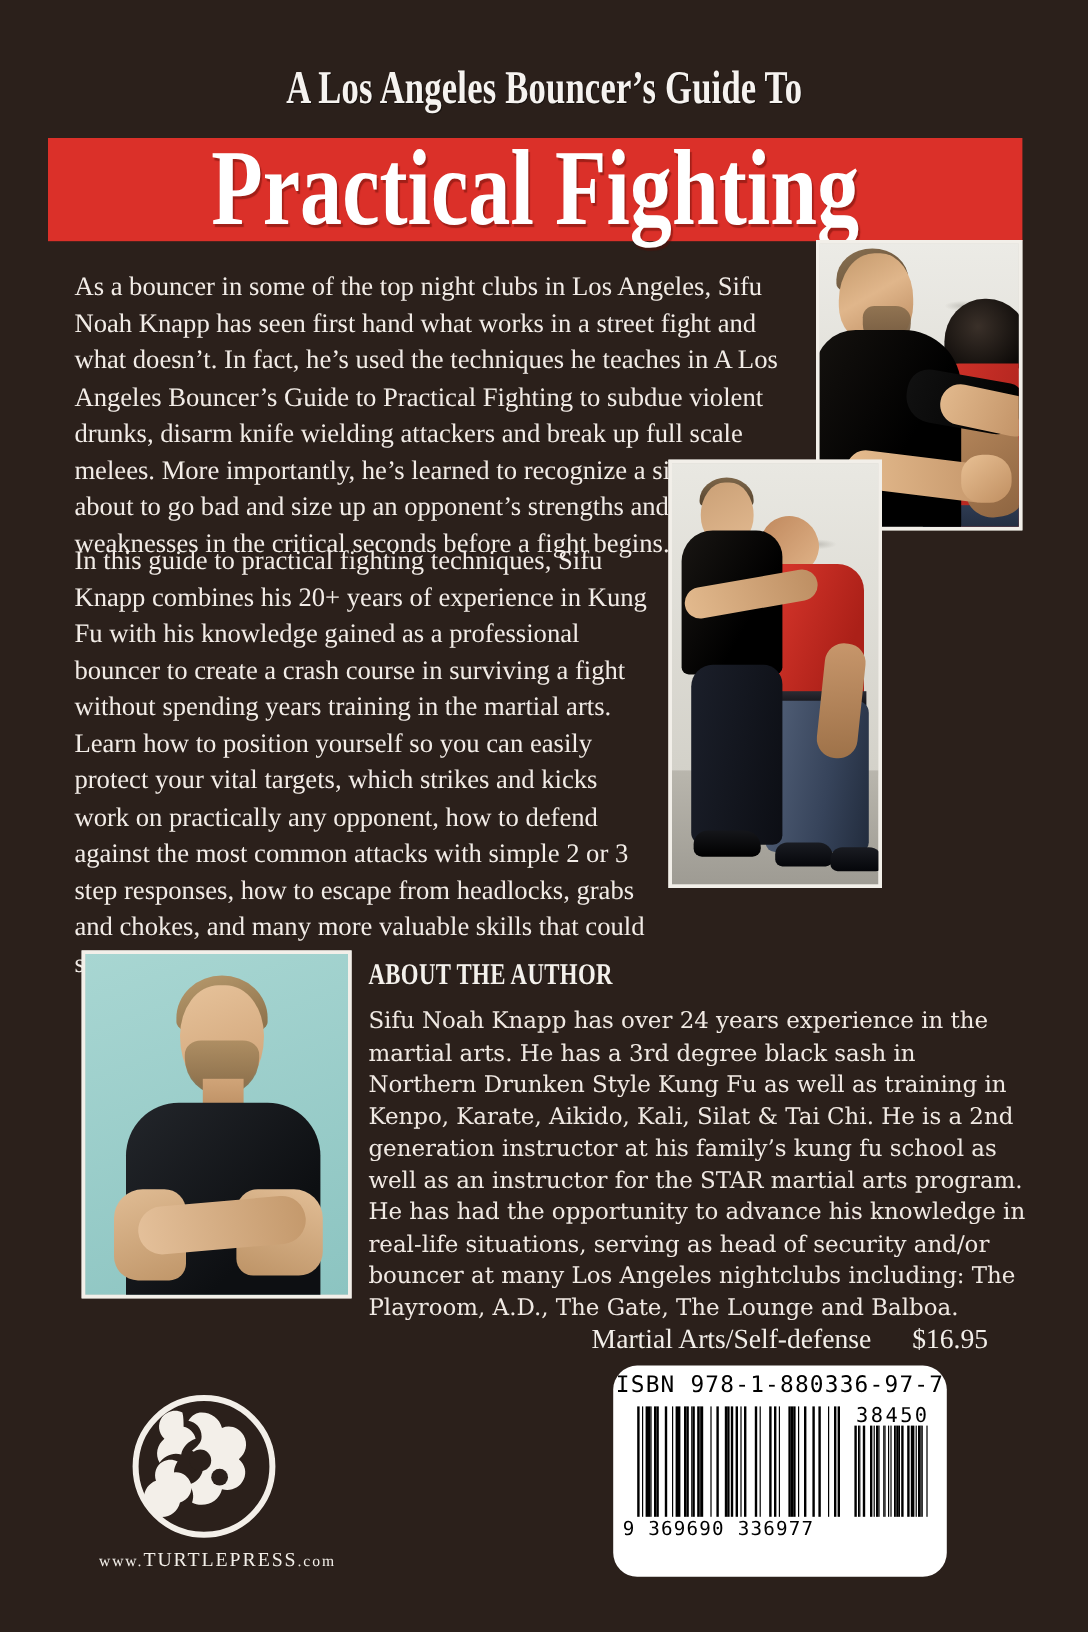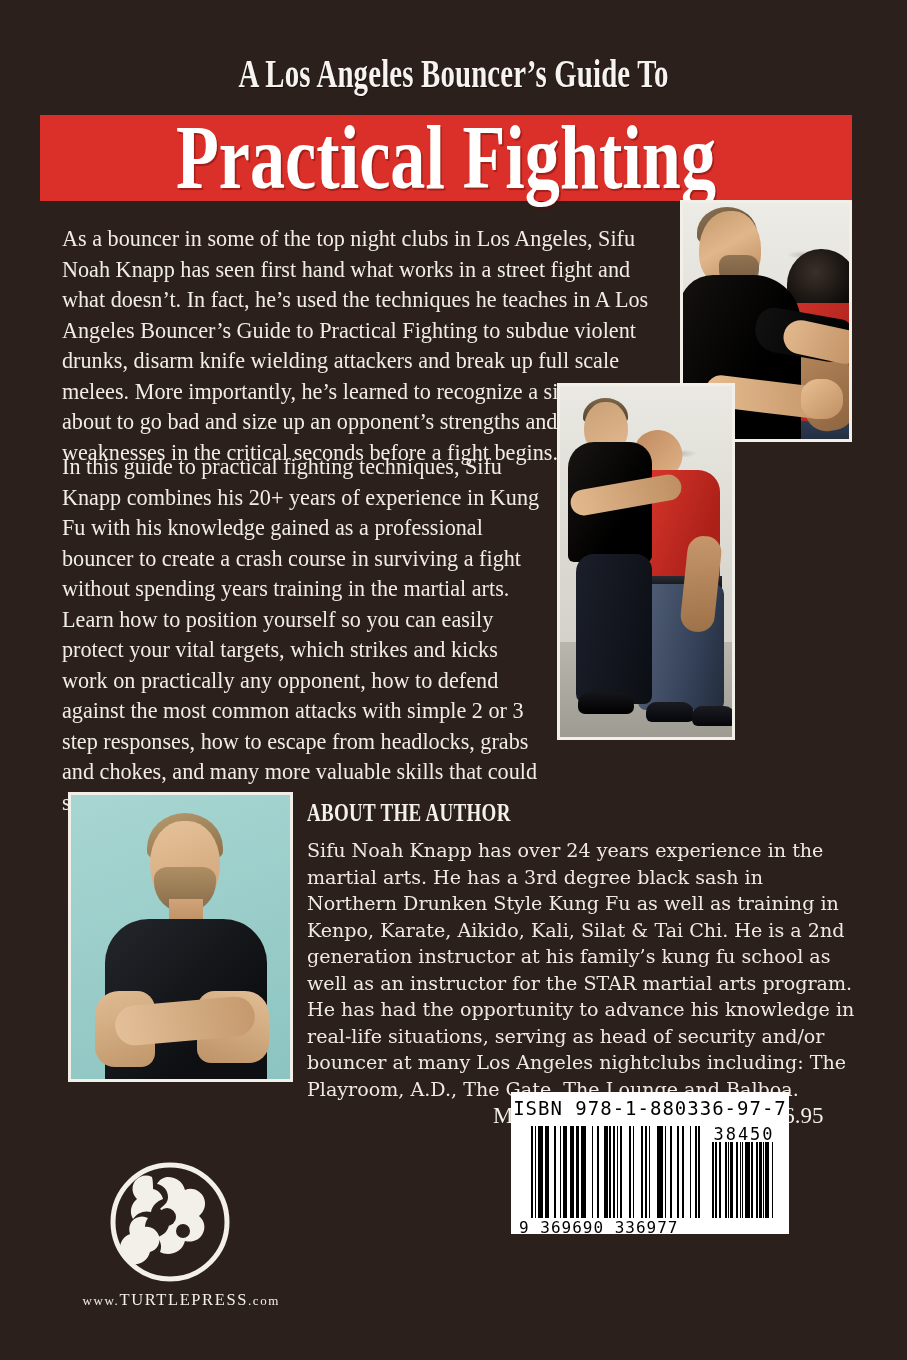--- a/index.html
+++ b/index.html
@@ -322,25 +322,26 @@
     line-height: 26px;
     color: #f3efea;
     white-space: nowrap;
   }
   .category-line .price { margin-left: 34px; }
 
   
   .barcode-box {
     position: absolute;
     left: 511px;
-    top: 1092px;
+    top: 1138px;
     width: 278px;
-    height: 142px;
+    height: 176px;
     background: #ffffff;
     color: #000;
+    border-radius: 20px;
   }
   .isbn-text {
     position: absolute;
     left: 0; top: 5px; width: 278px;
     text-align: center;
     font-family: "DejaVu Sans Mono", "Liberation Mono", monospace;
     font-size: 19px;
     letter-spacing: 1px;
     color: #000;
     white-space: nowrap;

